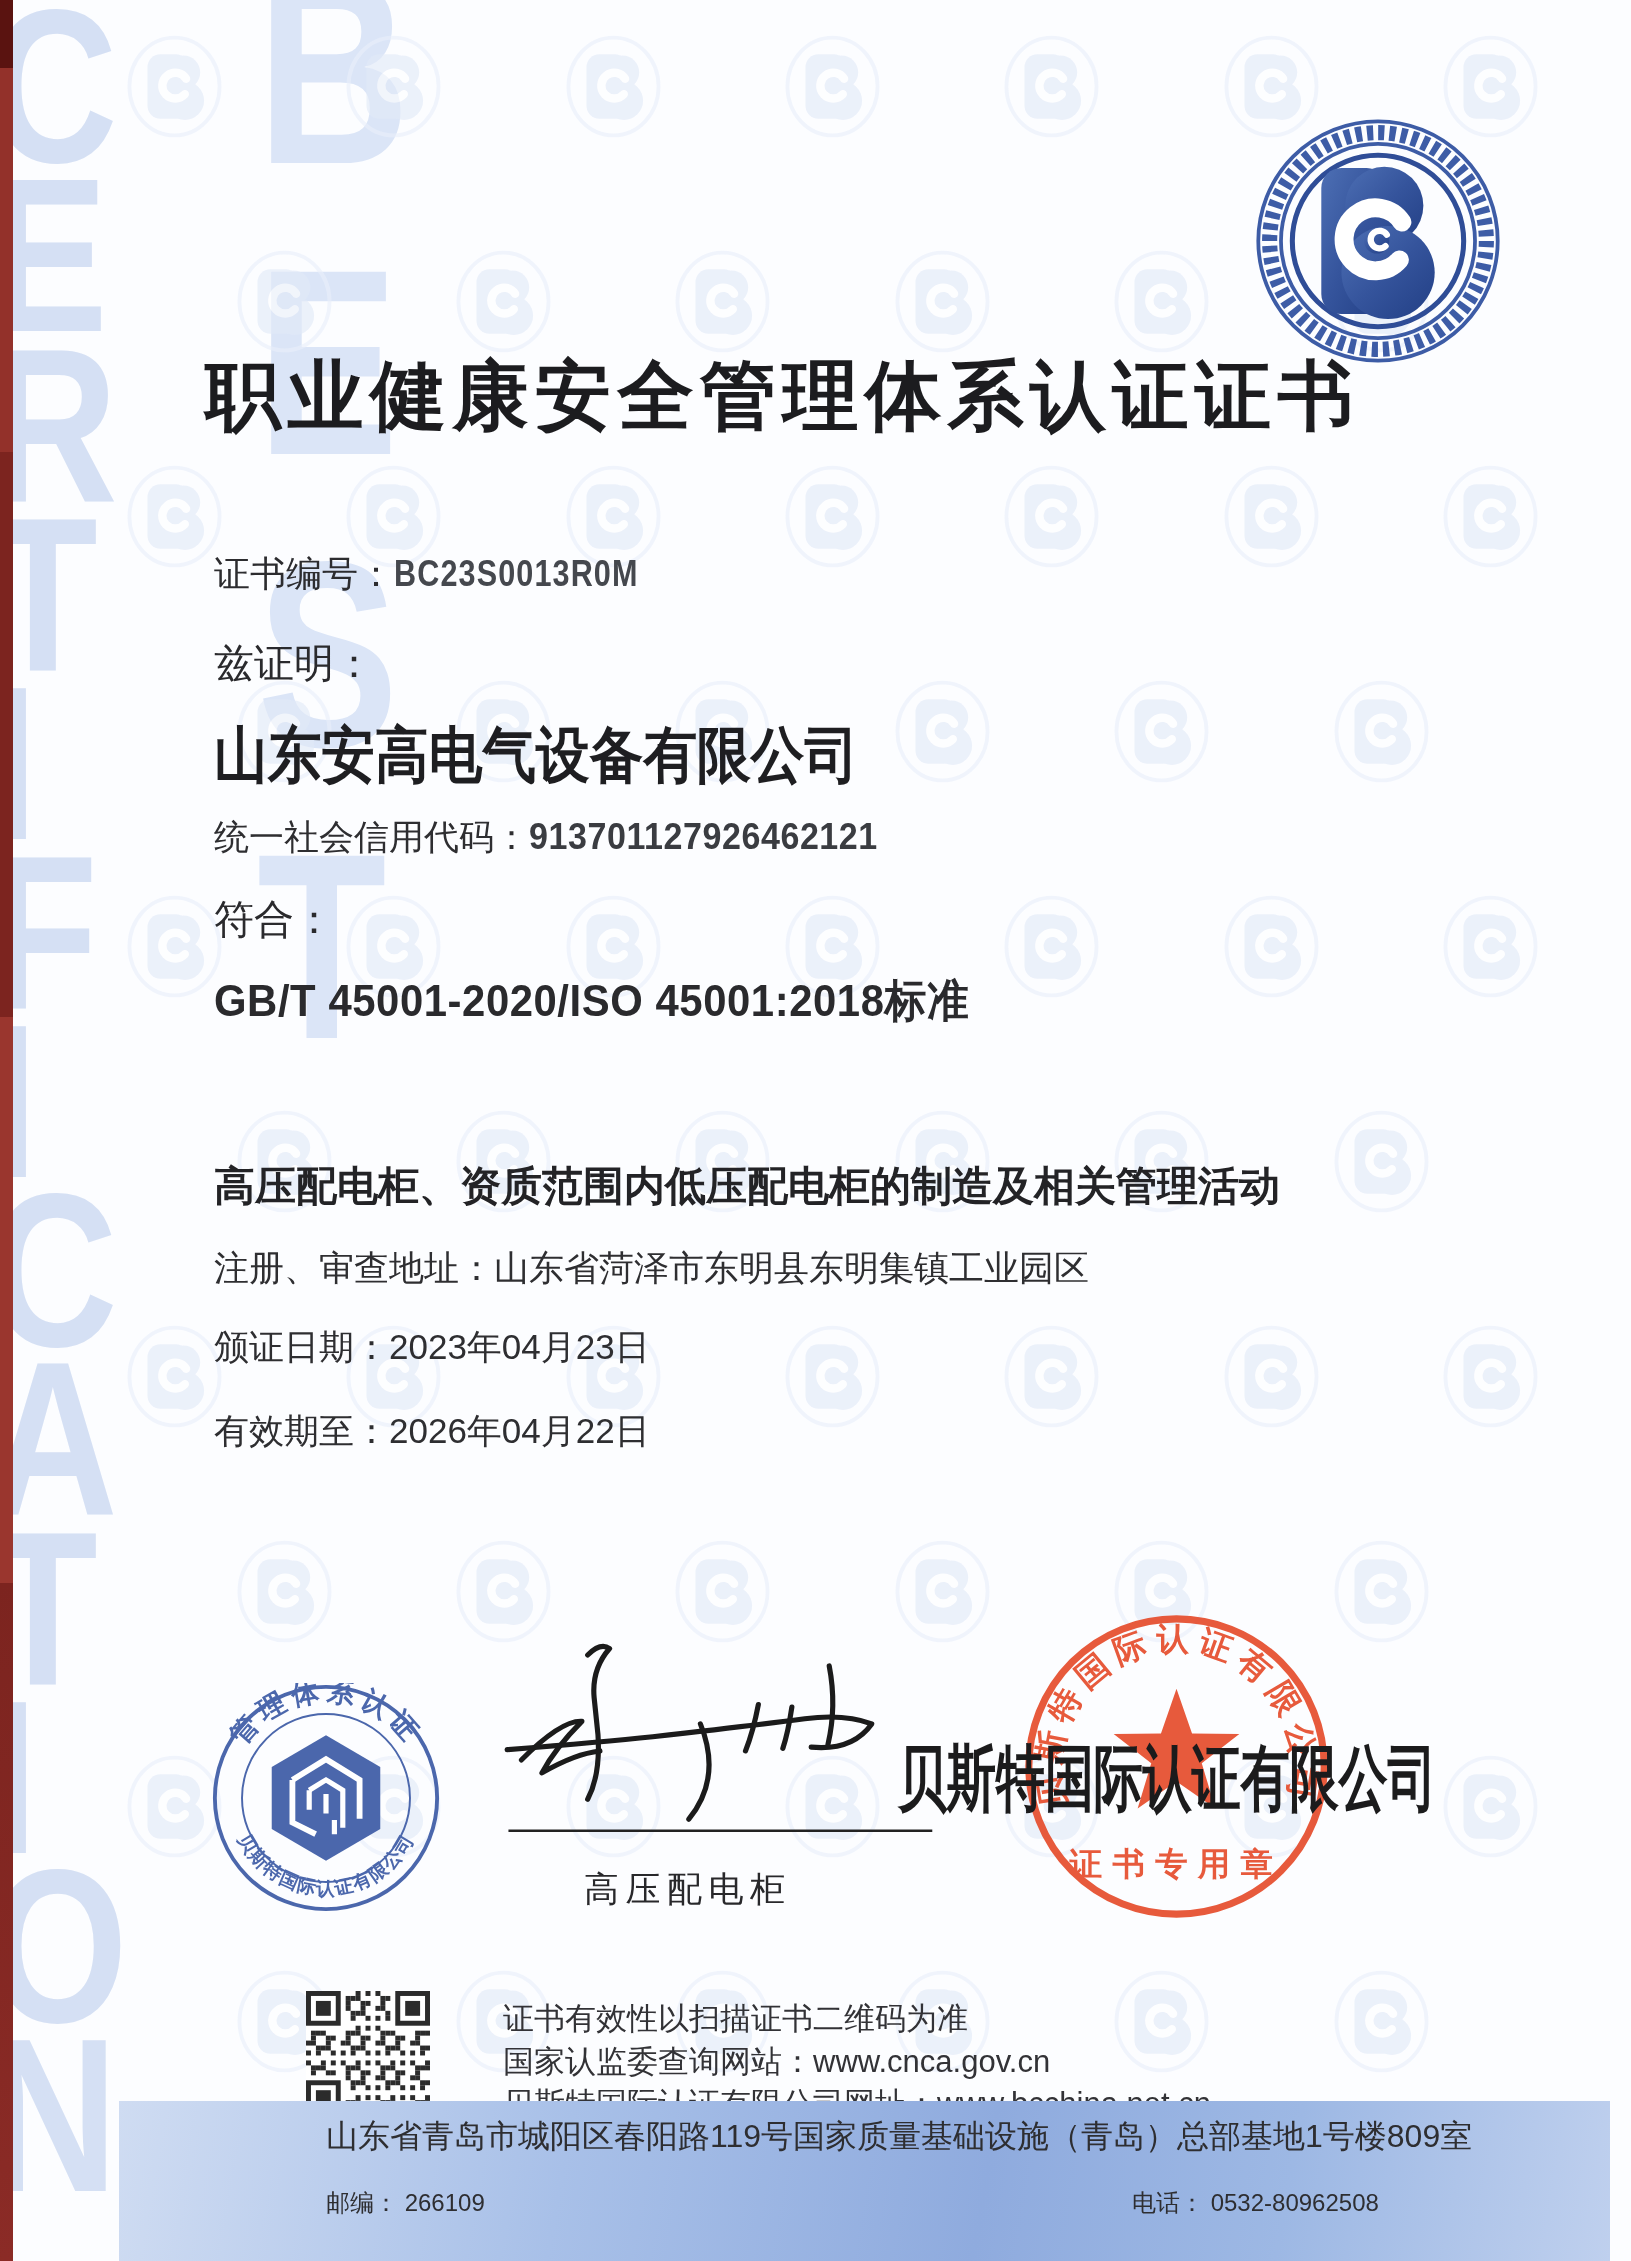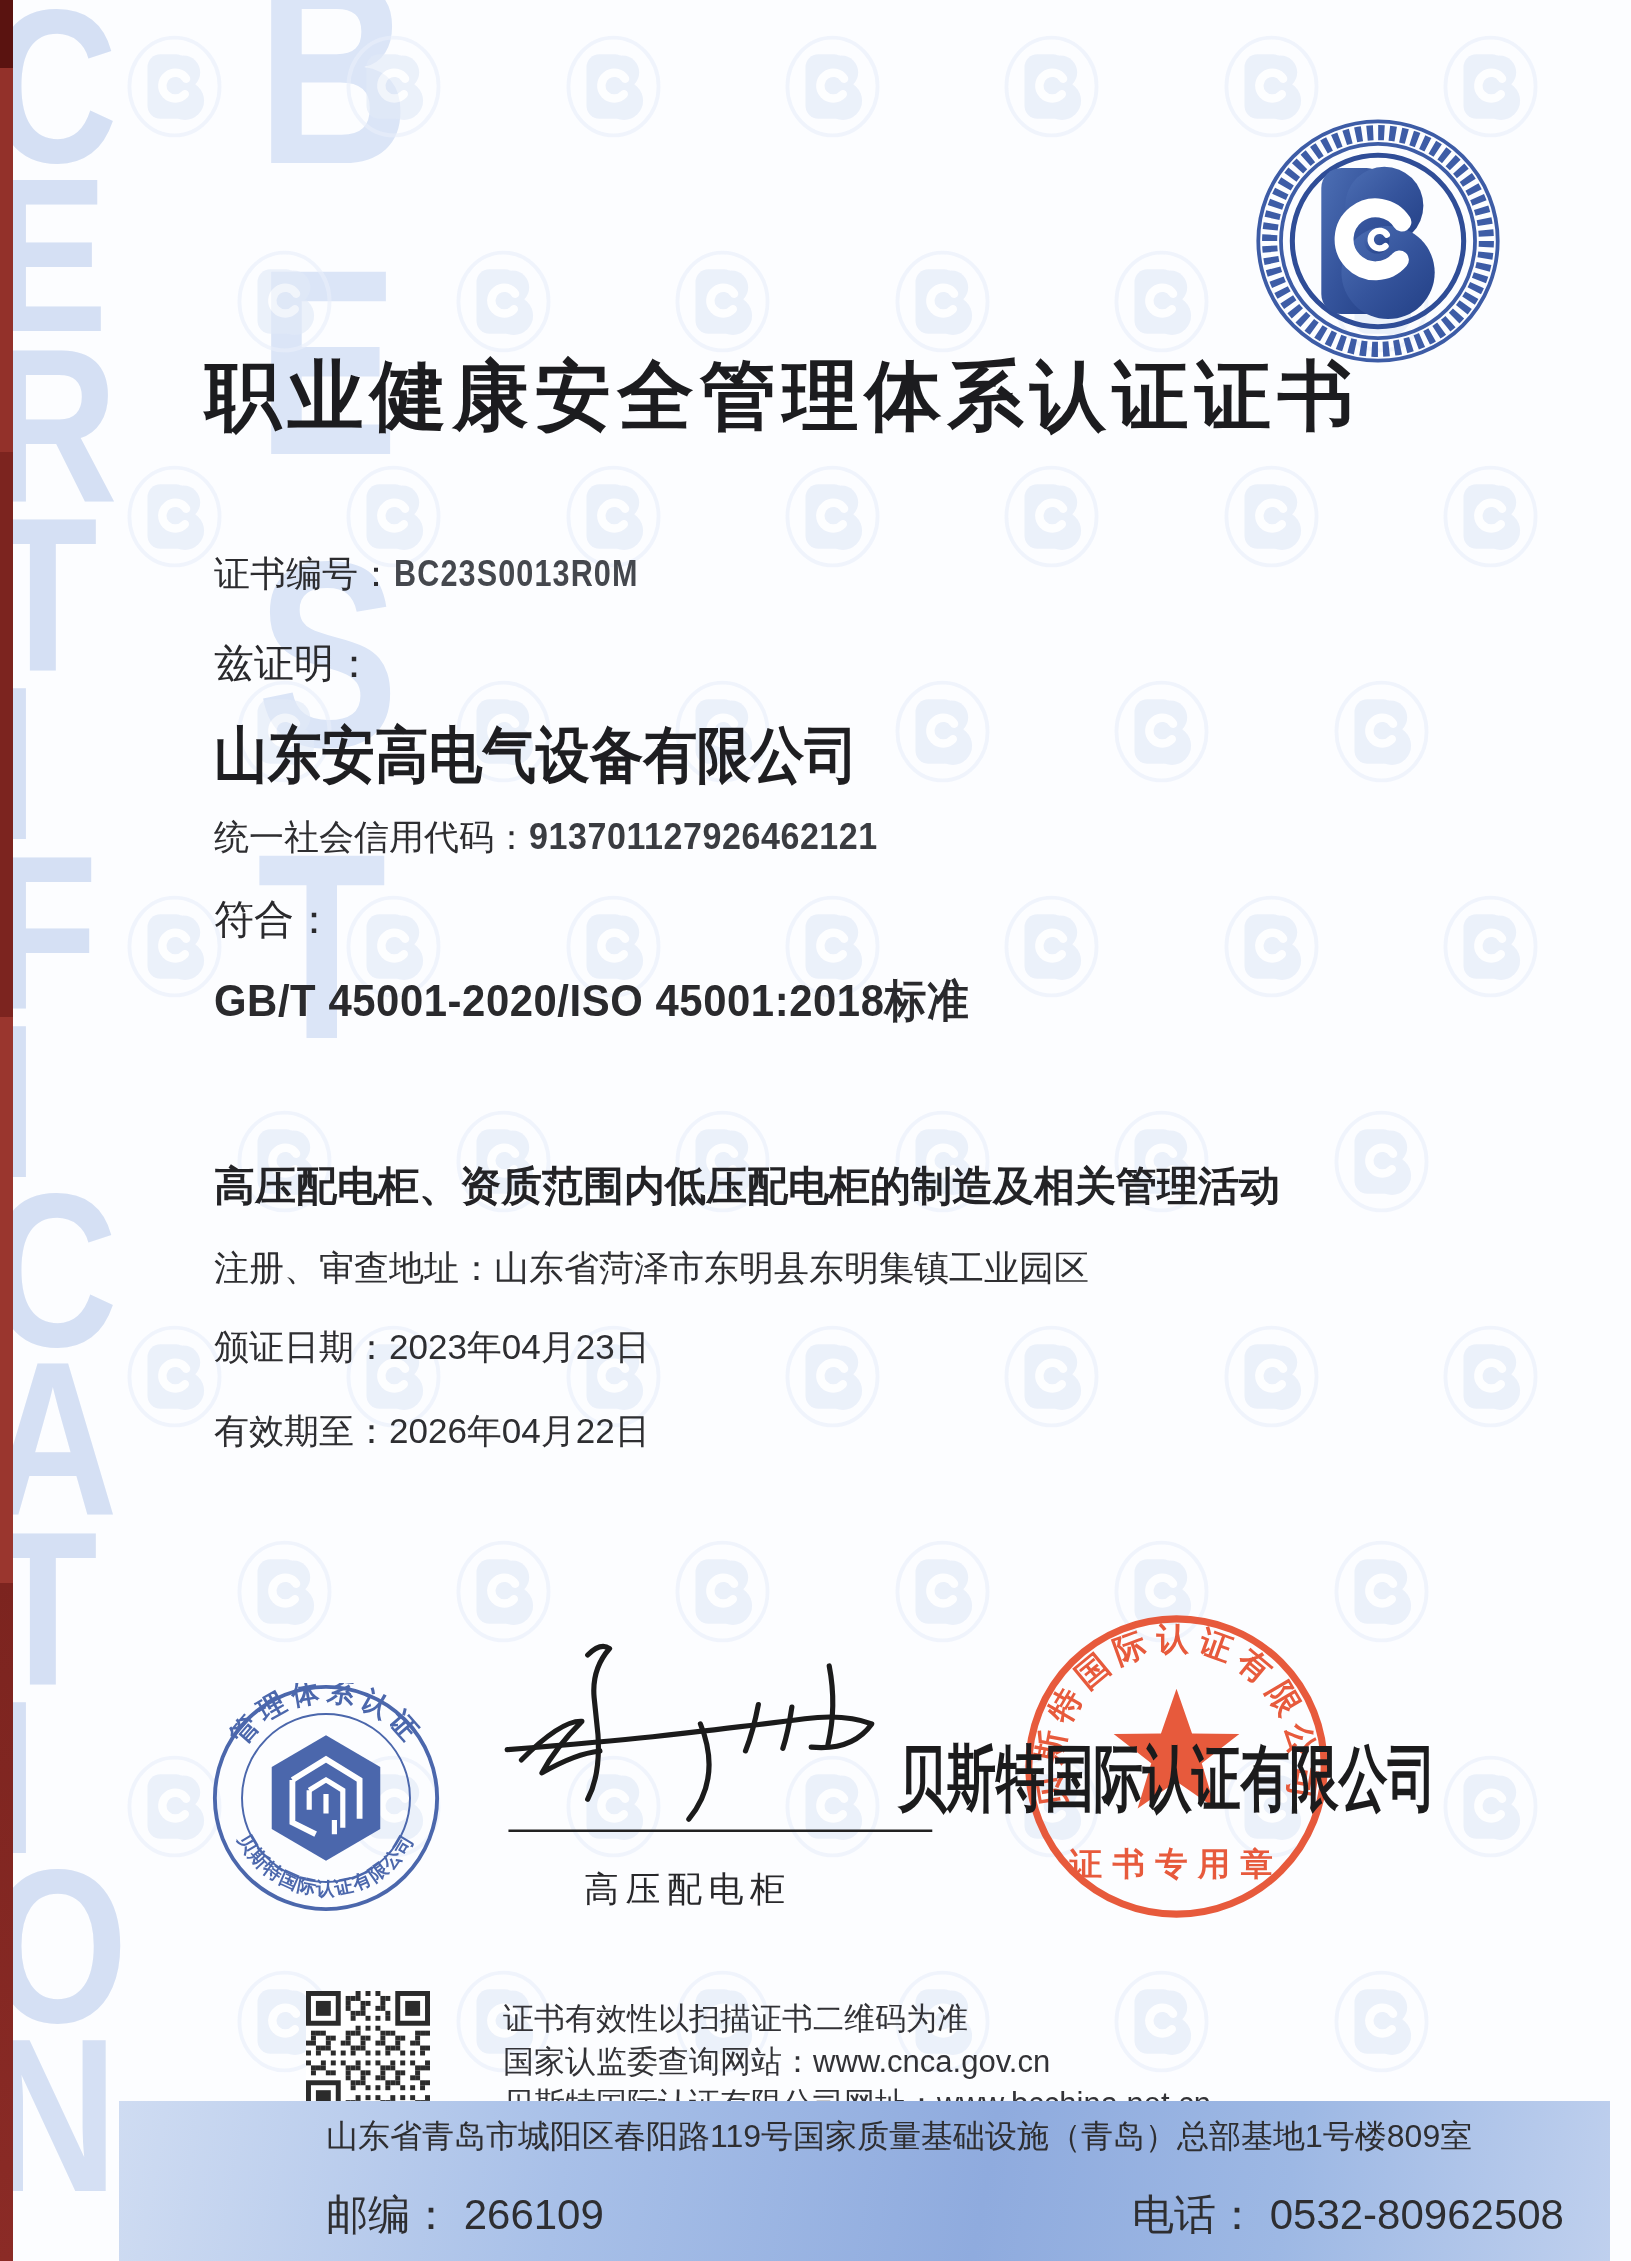--- a/index.html
+++ b/index.html
@@ -34,21 +34,21 @@
   .standard{font-size:45px;font-weight:700;color:#2a2a2d;letter-spacing:0.6px;
     transform:scaleX(.93);transform-origin:left top;}
   .scope{font-size:41px;color:#232326;}
   .issuer-co{left:898px;top:1731px;font-size:72px;font-weight:700;color:#1b1b1c;
     transform:scaleX(.68);transform-origin:left top;z-index:7;}
   .signer{left:584px;top:1866px;font-size:35px;letter-spacing:6.5px;color:#28282b;}
   .note{left:503px;font-size:31px;color:#323236;}
   .footer{position:absolute;left:119px;top:2101px;width:1491px;height:160px;z-index:3;
     background:linear-gradient(100deg,#cfdcf2 0%,#a8c0e8 30%,#8fabde 58%,#9db8e4 78%,#bfd0ee 100%);}
   .footer .addr{position:absolute;left:207px;top:14px;font-size:32px;color:#2e2e31;white-space:nowrap;}
-  .footer .row2{position:absolute;top:86px;font-size:42px;color:#2e2e31;white-space:nowrap;}
+  .footer .row2{position:absolute;top:86px;font-size:24px;color:#2e2e31;white-space:nowrap;}
   svg text{font-family:"Liberation Sans","DejaVu Sans",sans-serif;}
 </style>
 </head>
 <body>
 
 <div class="page">
 
   <div class="edge-strip"></div>
   <div id="wmLetters">
       <span class="wm-letter-l" style="top: -22.6px;">C</span>

